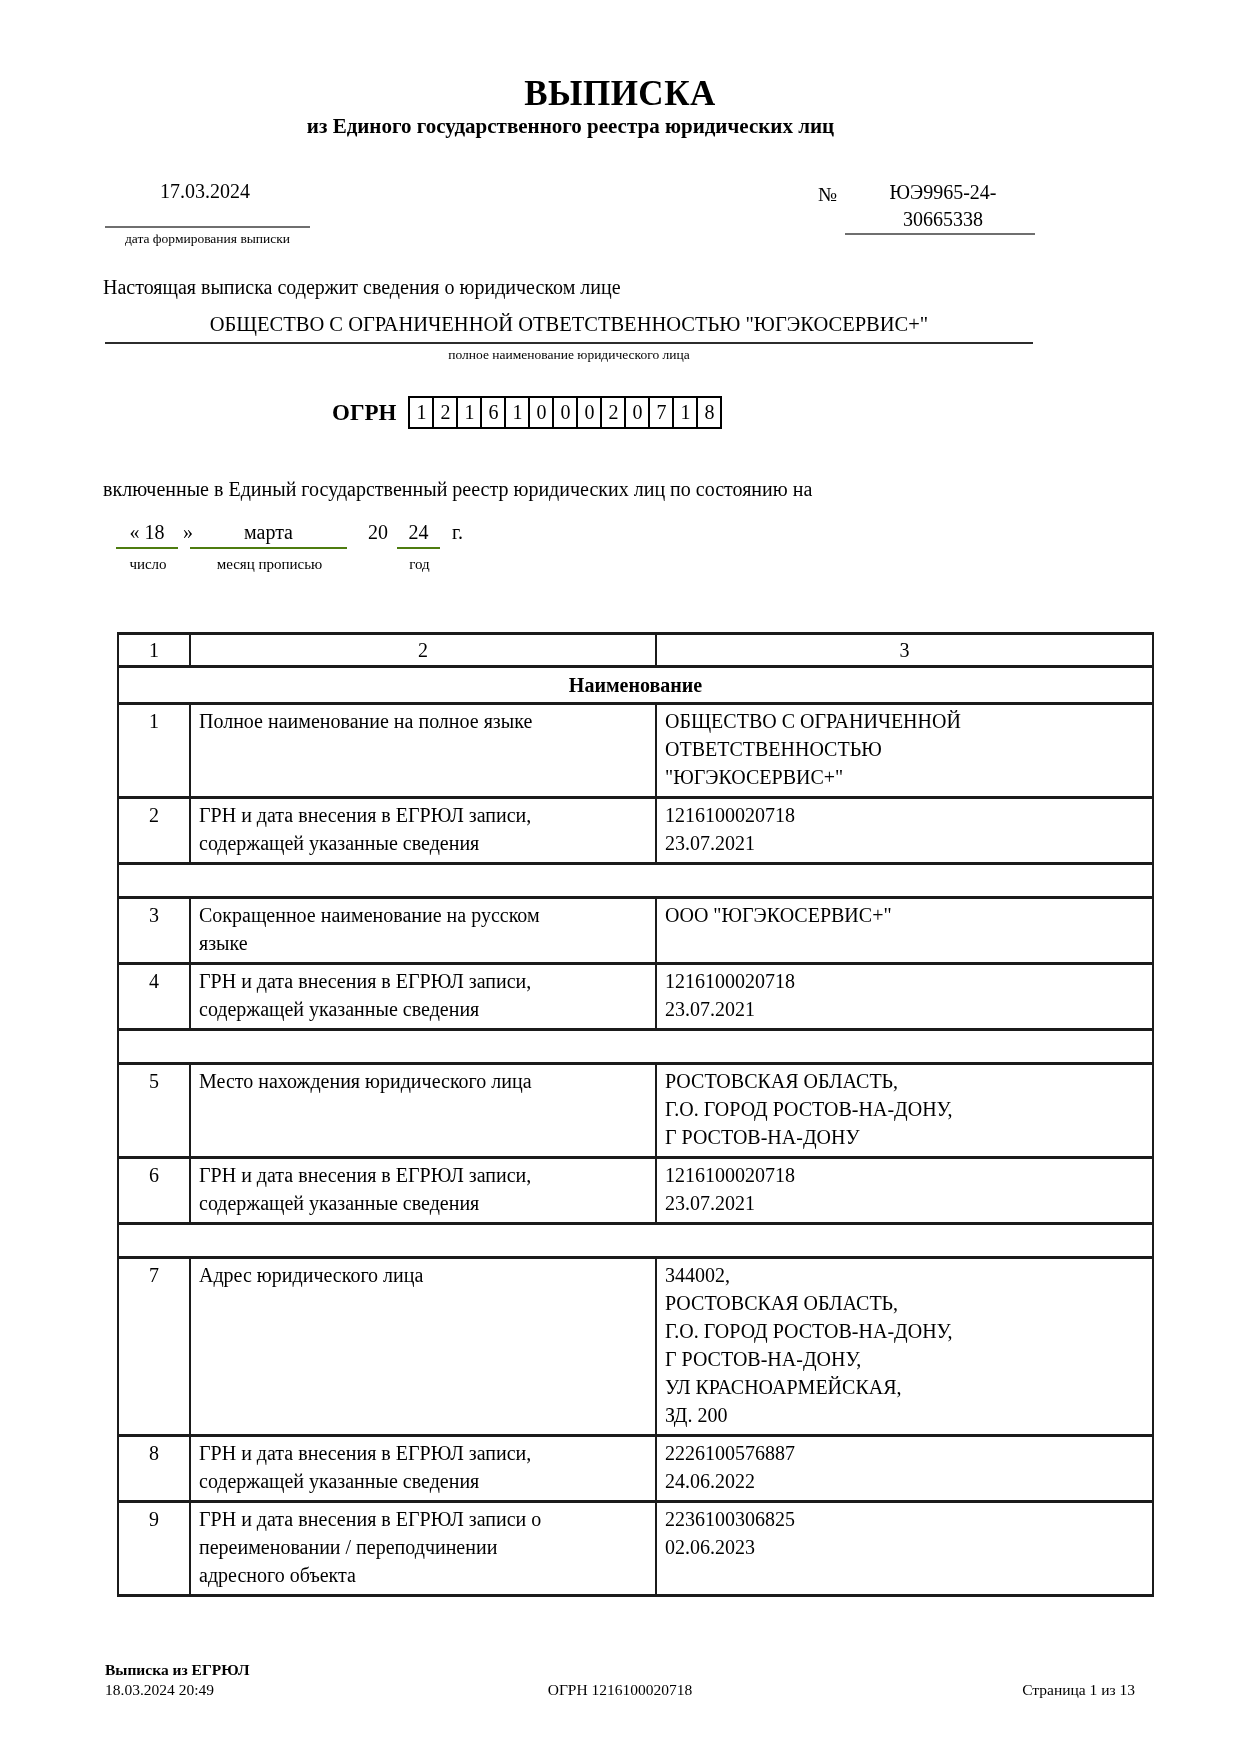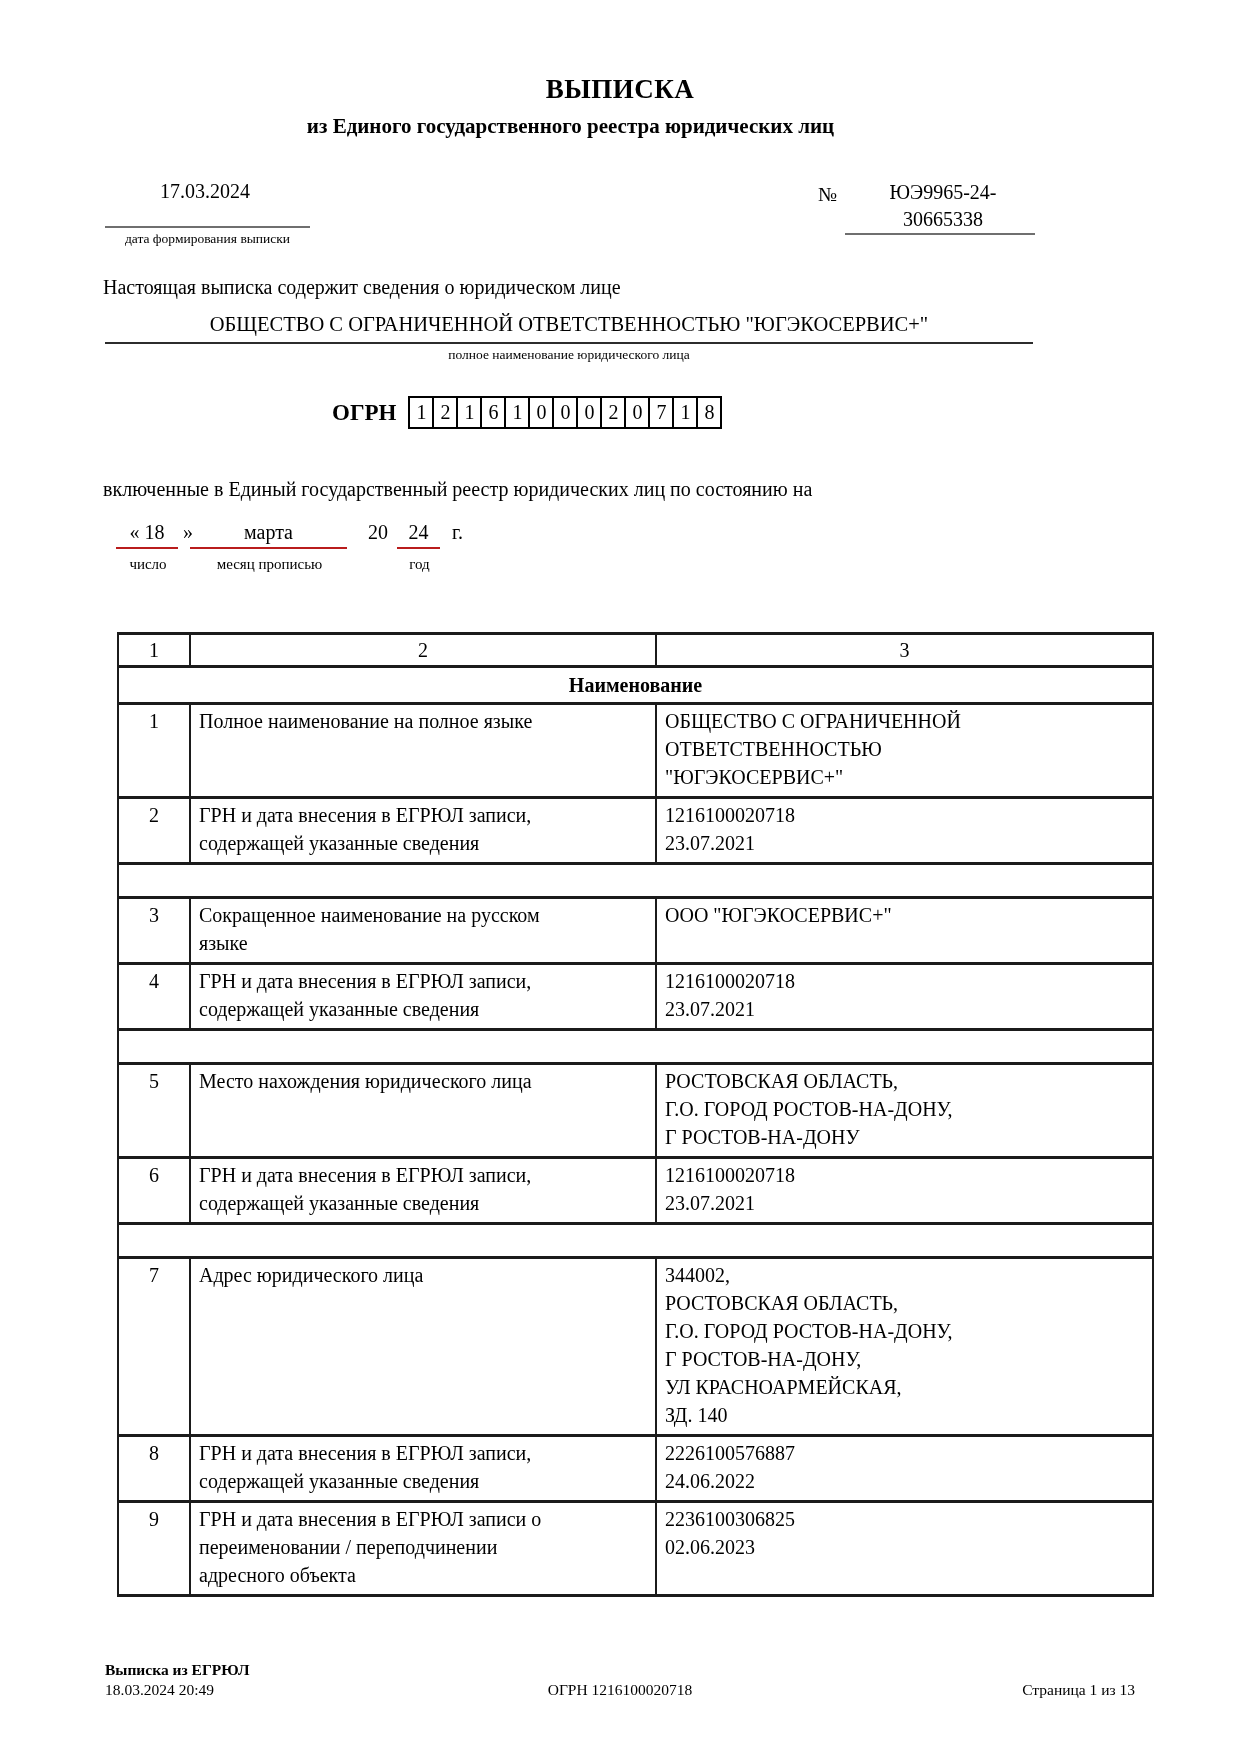--- a/index.html
+++ b/index.html
@@ -4,21 +4,21 @@
 <style>
   html,body{margin:0;padding:0;}
   body{
     width:1240px;height:1755px;background:#ffffff;color:#000;
     font-family:"Liberation Serif","DejaVu Serif",serif;
     position:relative;overflow:hidden;
   }
   .abs{position:absolute;}
   .pre{white-space:pre-line;}
 
-  .title{left:0;top:74px;width:1240px;text-align:center;font-size:27px;font-weight:bold;letter-spacing:.5px;}
+  .title{left:0;top:74px;width:1240px;text-align:center;font-size:35px;font-weight:bold;letter-spacing:.5px;}
   .subtitle{left:0;top:114px;width:1141px;text-align:center;font-size:21px;font-weight:bold;}
 
   .date-value{left:160px;top:180px;font-size:20px;}
   .date-underline{left:105px;top:226px;width:205px;height:2px;background:#6f6f6f;}
   .date-label{left:105px;top:231px;width:205px;text-align:center;font-size:13.5px;}
 
   .num-sign{left:818px;top:183px;font-size:20px;}
   .num-value{left:852px;top:179px;width:182px;text-align:center;font-size:20px;line-height:1.35;}
   .num-underline{left:845px;top:233px;width:190px;height:2px;background:#6f6f6f;}
 
@@ -33,21 +33,21 @@
   .ogrn-boxes{display:flex;}
   .ogrn-box{
     width:22px;height:29px;border:2px solid #000;margin-left:-2px;
     display:flex;align-items:center;justify-content:center;font-size:20px;
   }
   .ogrn-box:first-child{margin-left:0;}
 
   .asof-line{left:103px;top:478px;font-size:20px;}
 
   .dw{top:521px;font-size:20px;}
-  .dw-u{border-bottom:2px solid #b91c1c;display:inline-block;text-align:center;padding-bottom:3px;}
+  .dw-u{border-bottom:2px solid #4d7c0f;display:inline-block;text-align:center;padding-bottom:3px;}
   .dw-label{top:556px;font-size:15px;text-align:center;}
 
   .registry-table{left:117px;top:632px;border-collapse:collapse;table-layout:fixed;width:1035px;}
   .registry-table td{
     border:2px solid #1b1b1b;border-top-width:3px;border-bottom-width:3px;
     font-size:20px;vertical-align:top;padding:2px 8px 5px;line-height:1.4;
     overflow:hidden;
   }
   .registry-table tr.hdr td{text-align:center;vertical-align:middle;height:38px;padding:2px;}
   .registry-table tr.nums td{text-align:center;height:24px;padding:1px;}
@@ -186,21 +186,21 @@
         <td colspan="3"></td>
       </tr>
     <tr>
       <td class="cnum">7</td>
       <td class="pre">Адрес юридического лица</td>
       <td class="pre">344002,
 РОСТОВСКАЯ ОБЛАСТЬ,
 Г.О. ГОРОД РОСТОВ-НА-ДОНУ,
 Г РОСТОВ-НА-ДОНУ,
 УЛ КРАСНОАРМЕЙСКАЯ,
-ЗД. 140</td>
+ЗД. 200</td>
     </tr>
     <tr>
       <td class="cnum">8</td>
       <td class="pre">ГРН и дата внесения в ЕГРЮЛ записи,
 содержащей указанные сведения</td>
       <td class="pre">2226100576887
 24.06.2022</td>
     </tr>
     <tr>
       <td class="cnum">9</td>

